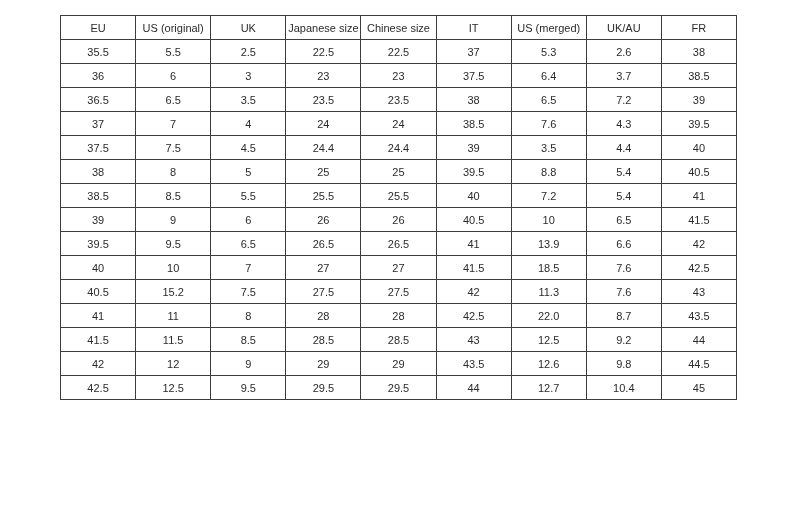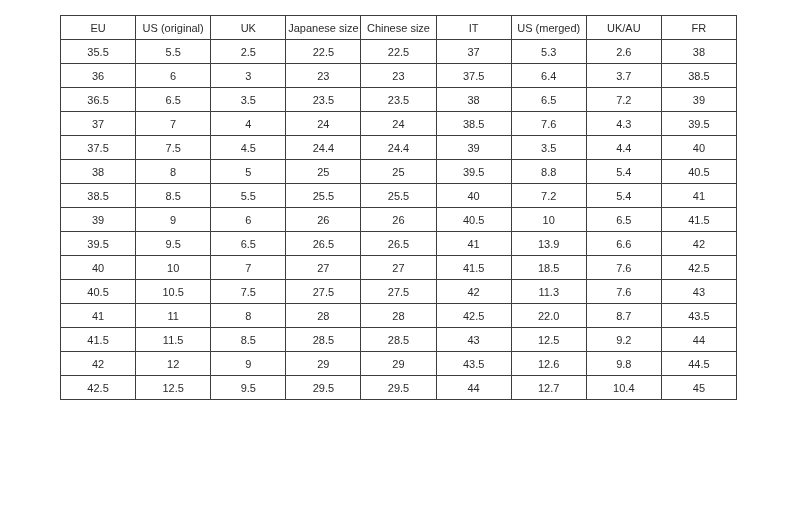--- a/index.html
+++ b/index.html
@@ -158,21 +158,21 @@
           <td>7</td>
           <td>27</td>
           <td>27</td>
           <td>41.5</td>
           <td>18.5</td>
           <td>7.6</td>
           <td>42.5</td>
         </tr>
         <tr>
           <td>40.5</td>
-          <td>10.5</td>
+          <td>15.2</td>
           <td>7.5</td>
           <td>27.5</td>
           <td>27.5</td>
           <td>42</td>
           <td>11.3</td>
           <td>7.6</td>
           <td>43</td>
         </tr>
         <tr>
           <td>41</td>

